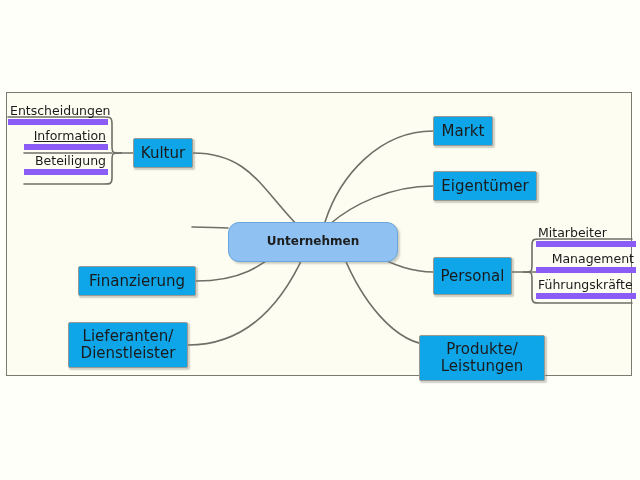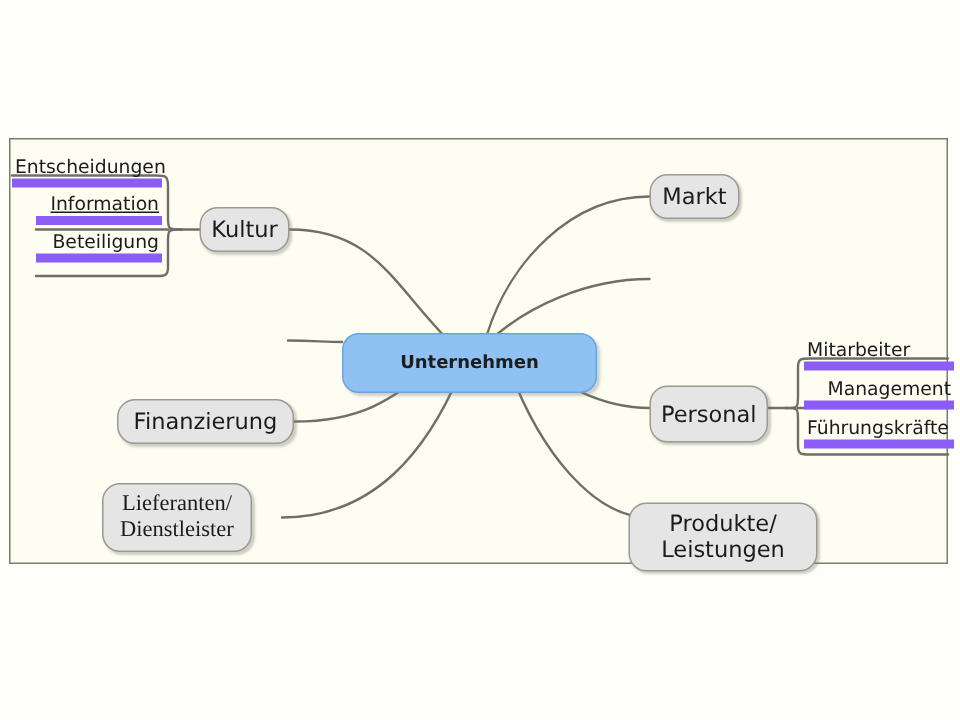--- a/index.html
+++ b/index.html
@@ -17,23 +17,23 @@
     background:#fdfdf2;
     border:1px solid #7a7a72;
     box-sizing:border-box;
   }
 
   svg#wires{position:absolute;left:0;top:0;width:640px;height:480px;pointer-events:none;}
 
   .node{
     position:absolute;
     box-sizing:border-box;
-    background:#e5e5e5;
+    background:#0ea5e9;
     border:1px solid #9a9a92;
-    border-radius:12px;
+    border-radius:2px;
     color:#1b1b1b;
     display:flex;
     align-items:center;
     justify-content:center;
     text-align:center;
     font-size:15px;
     line-height:1.12;
     box-shadow:1.5px 1.5px 1.5px rgba(120,120,110,.35);
     white-space:pre-line;
     padding:0 6px;
@@ -98,25 +98,26 @@
     </g>
   </svg>
 
   <div class="node center" style="left:228px;top:222px;width:170px;height:40px;">Unternehmen</div>
 
   <div class="node" style="left:133px;top:138px;width:60px;height:30px;">Kultur</div>
 
 
   <div class="node" style="left:78px;top:266px;width:118px;height:30px;">Finanzierung</div>
 
-  <div class="node" style="left:68px;top:322px;width:100px;height:46px;font-family:Liberation Serif, serif;">Lieferanten/
+  <div class="node" style="left:68px;top:322px;width:120px;height:46px;">Lieferanten/
 Dienstleister</div>
 
   <div class="node" style="left:433px;top:116px;width:60px;height:30px;">Markt</div>
 
+  <div class="node" style="left:433px;top:171px;width:104px;height:30px;">Eigentümer</div>
 
   <div class="node" style="left:433px;top:257px;width:79px;height:38px;">Personal</div>
 
   <div class="node" style="left:419px;top:322px;width:126px;height:46px;margin-top:13px;">Produkte/
 Leistungen</div>
 
   <div class="subitem right-align" style="left:8px;top:104px;width:96px;">Entscheidungen</div>
 
   <div class="subitem right-align" style="left:24px;top:129px;width:80px;text-decoration:underline;">Information</div>
 

